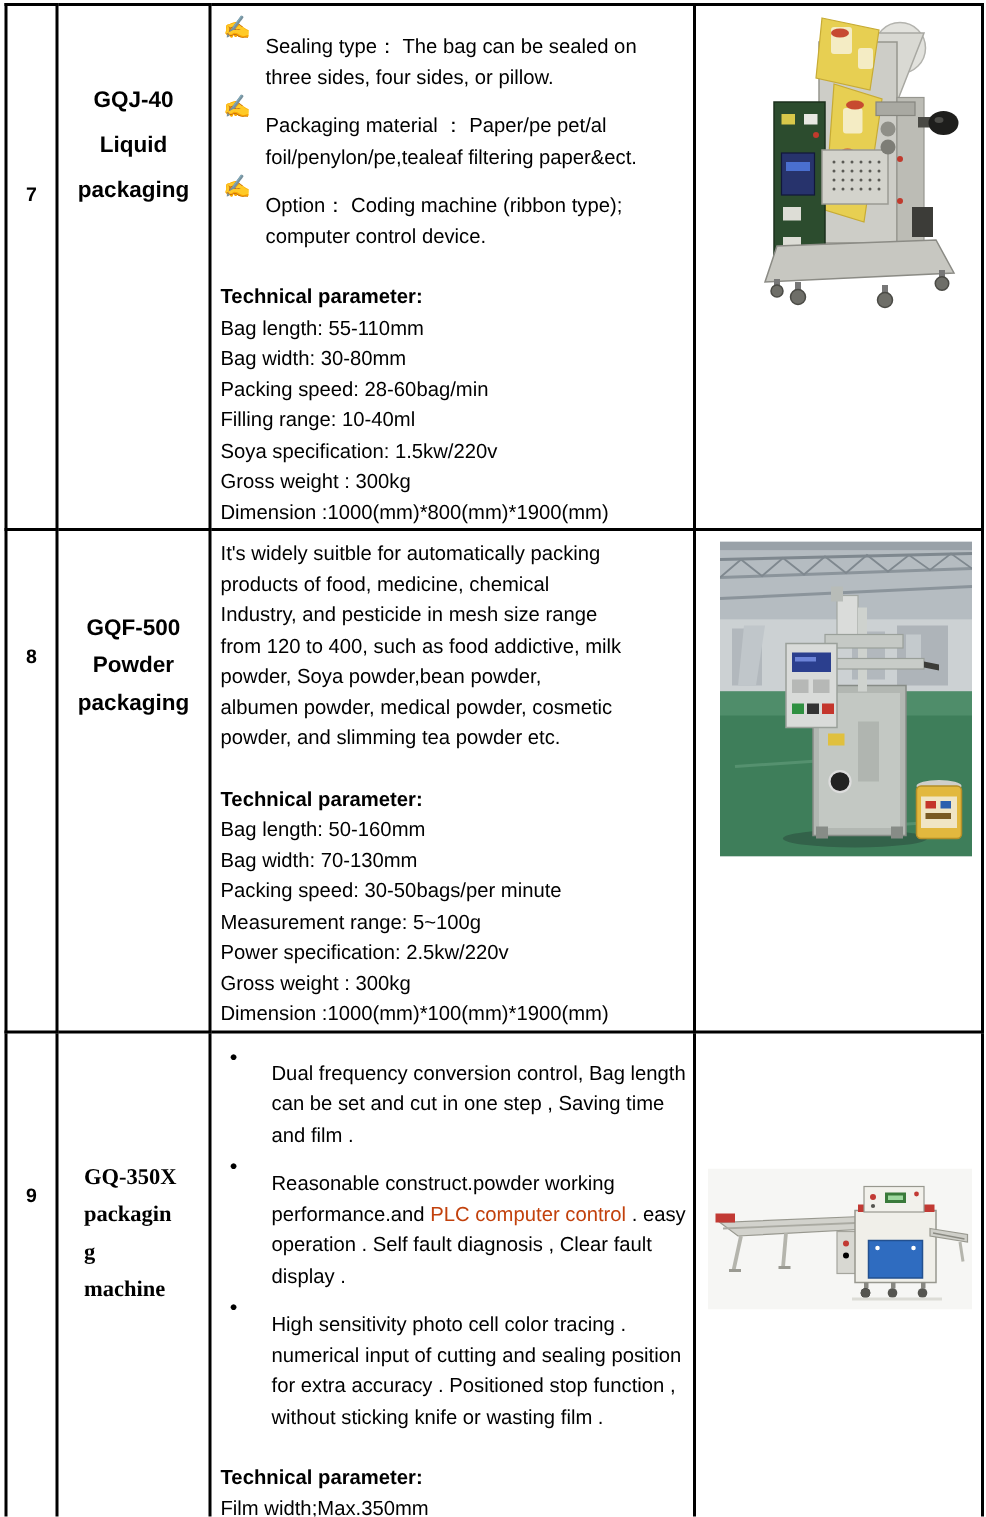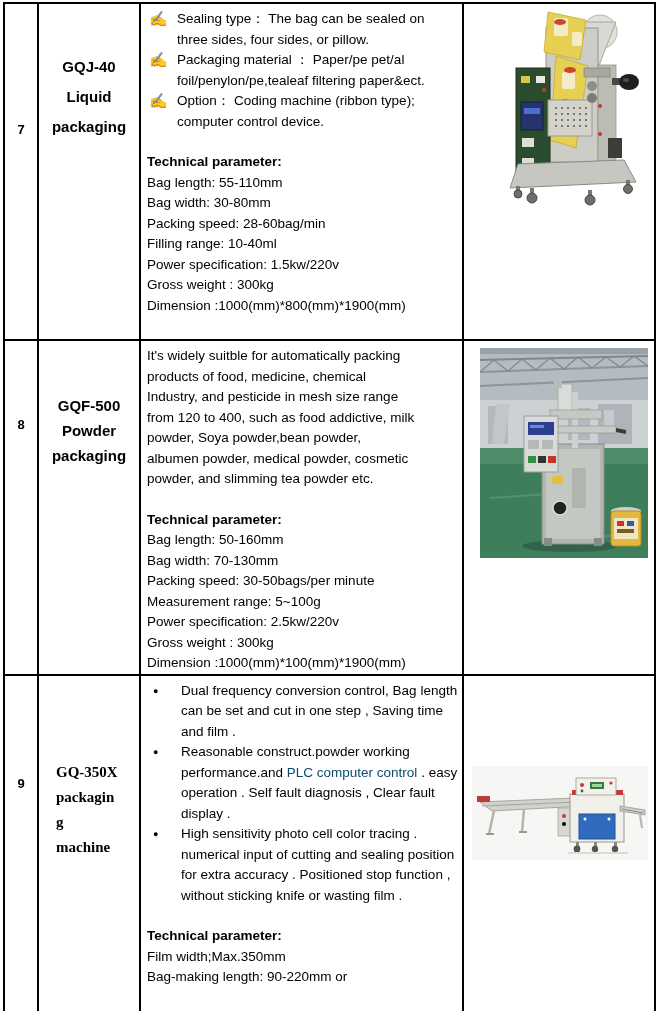--- a/index.html
+++ b/index.html
@@ -32,21 +32,21 @@
   .desc-cell { font-size:13.5px; line-height:20.5px; padding:5px 4px 0 6px; }
   .para-line { white-space:nowrap; }
   .tech-line { white-space:nowrap; }
   .tech-heading { font-weight:bold; }
   .gap { height:20px; }
 
   .bullet-item { display:flex; align-items:flex-start; }
   .bullet-marker { width:28px; flex:0 0 28px; }
   .hand-list .bullet-marker { font-size:15px; color:#444; padding-left:2px; }
   .dot-list .bullet-marker { font-size:9px; padding-left:6px; line-height:20.5px; }
-  .bullet-text { flex:1; }
+  .bullet-text { flex:1;margin-top:12px; }
 
   .img-cell { }
   .img-r7 { padding-top:6px; padding-left:24px; }
   .img-r8 { padding-top:7px; padding-left:16px; }
   .img-r9 { padding-top:90px; padding-left:8px; }
   .photo { display:block; }
 </style>
 </head>
 <body>
 
@@ -85,21 +85,21 @@
               <span class="bullet-text"><span>Option： Coding machine (ribbon type); computer control device.</span></span>
             </div>
           </div>
       <div class="gap"></div>
       <div class="tech-heading">Technical parameter:</div>
       <div>
             <div class="tech-line">Bag length: 55-110mm</div>
             <div class="tech-line">Bag width: 30-80mm</div>
             <div class="tech-line">Packing speed: 28-60bag/min</div>
             <div class="tech-line">Filling range: 10-40ml</div>
-            <div class="tech-line">Power specification: 1.5kw/220v</div>
+            <div class="tech-line">Soya specification: 1.5kw/220v</div>
             <div class="tech-line">Gross weight : 300kg</div>
             <div class="tech-line">Dimension :1000(mm)*800(mm)*1900(mm)</div>
           </div>
     </td>
     <td class="img-cell img-r7">
       <svg class="photo" width="152" height="200" viewBox="0 0 152 200" xmlns="http://www.w3.org/2000/svg" aria-label="vertical-sachet-packaging-machine-photo">
         <rect x="0" y="0" width="152" height="200" fill="#ffffff"></rect>
 
         <circle cx="112" cy="22" r="17" fill="#e2e2dd" stroke="#b3b3ae" stroke-width="1"></circle>
         <polygon points="92,12 128,12 110,58" fill="#d9d9d3" stroke="#a8a8a2" stroke-width="1"></polygon>
@@ -285,21 +285,21 @@
           </div>
     </td>
     <td class="desc-cell">
       <div class="dot-list">
             <div class="bullet-item">
               <span class="bullet-marker">●</span>
               <span class="bullet-text"><span>Dual frequency conversion control, Bag length can be set and cut in one step , Saving time and film .</span></span>
             </div>
             <div class="bullet-item">
               <span class="bullet-marker">●</span>
-              <span class="bullet-text"><span>Reasonable construct.powder working performance.and </span><span style="color: #0c4a6e;">PLC computer control</span><span> . easy operation . Self fault diagnosis , Clear fault display .</span></span>
+              <span class="bullet-text"><span>Reasonable construct.powder working performance.and </span><span style="color: #c2410c;">PLC computer control</span><span> . easy operation . Self fault diagnosis , Clear fault display .</span></span>
             </div>
             <div class="bullet-item">
               <span class="bullet-marker">●</span>
               <span class="bullet-text"><span>High sensitivity photo cell color tracing . numerical input of cutting and sealing position for extra accuracy . Positioned stop function , without sticking knife or wasting film .</span></span>
             </div>
           </div>
       <div class="gap"></div>
       <div class="tech-heading">Technical parameter:</div>
       <div>
             <div class="tech-line">Film width;Max.350mm</div>

